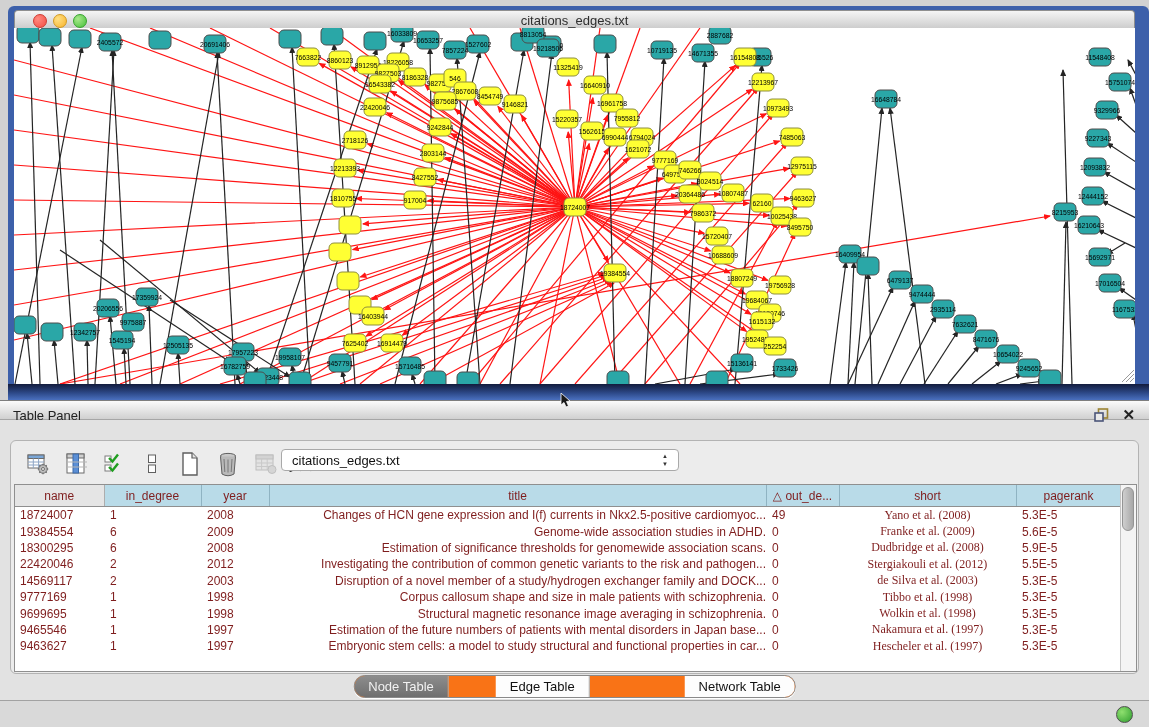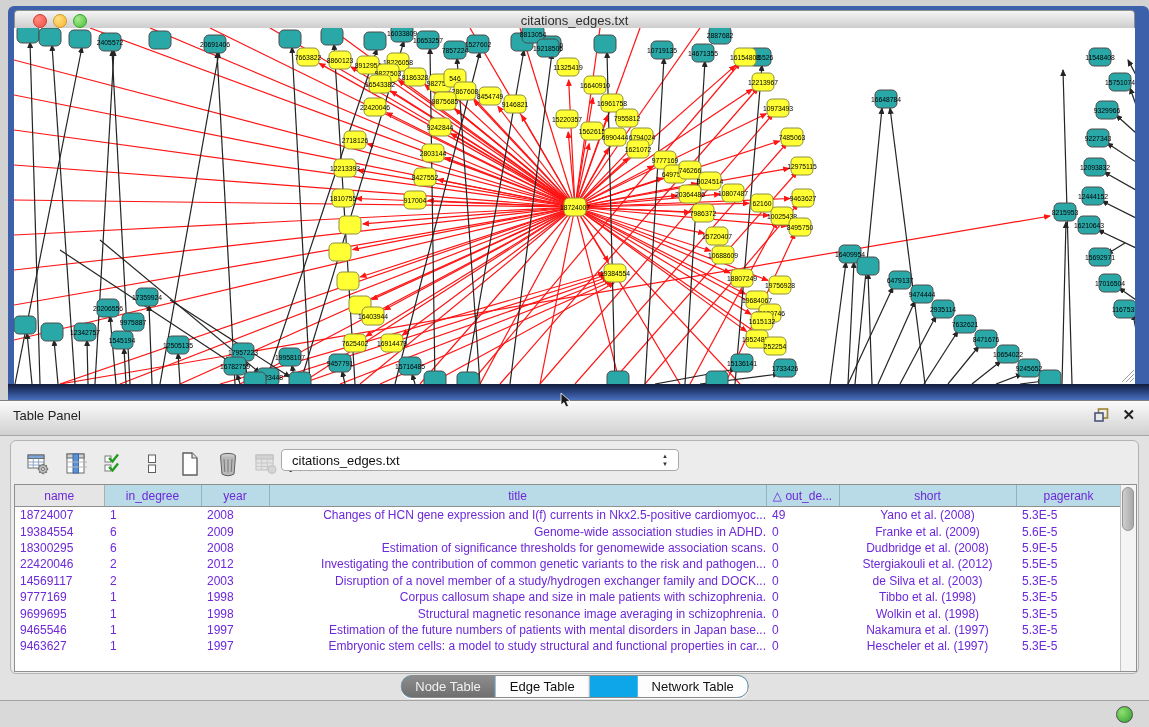--- a/index.html
+++ b/index.html
@@ -12,46 +12,46 @@
   #tl-red{left:18px;background:radial-gradient(circle at 4px 4px,#ff8a80,#f44d42);border:1px solid #ce3a31;}
   #tl-yellow{left:38px;background:radial-gradient(circle at 4px 4px,#ffe084,#f7b32b);border:1px solid #d19a22;}
   #tl-green{left:58px;background:radial-gradient(circle at 4px 4px,#a9e98c,#46c03a);border:1px solid #36a32c;}
   #win-title{position:absolute;left:0;right:0;top:2px;text-align:center;font-size:13px;color:#2e2e2e;}
   #canvas{position:absolute;left:6px;top:22px;right:14px;bottom:16px;background:#ffffff;overflow:hidden;}
   #net-svg{display:block;}
   
   #cursor{position:absolute;left:560px;top:393px;z-index:50;}
   
   #table-panel{position:absolute;left:0;top:400px;width:1149px;height:327px;background:#e2e2e2;}
-  #panel-header{position:absolute;left:0;top:0;width:100%;height:36px;background:linear-gradient(#fbfbfb,#d0d0d0);border-top:1px solid #7e7e7e;border-bottom:1px solid #a6a6a6;box-sizing:border-box;}
+  #panel-header{position:absolute;left:0;top:0;width:100%;height:20px;background:linear-gradient(#fbfbfb,#d0d0d0);border-top:1px solid #7e7e7e;border-bottom:1px solid #a6a6a6;box-sizing:border-box;}
   #panel-title{position:absolute;left:13px;top:7px;font-size:13px;color:#222;}
   #float-icon{position:absolute;right:40px;top:7px;width:15px;height:15px;}
   #close-icon{position:absolute;right:14px;top:5px;font-size:15px;font-weight:bold;color:#222;line-height:18px;}
   #groupbox{position:absolute;left:10px;top:40px;width:1129px;height:234px;background:#ececec;border:1px solid #b3b3b3;border-radius:6px;box-sizing:border-box;}
   
   #toolbar{position:absolute;left:14px;top:6px;height:34px;display:flex;align-items:center;gap:12px;}
   .tool-btn{width:26px;height:26px;display:flex;align-items:center;justify-content:center;}
   #fx-label{font-family:"DejaVu Serif",serif;font-style:italic;font-weight:bold;font-size:14px;color:#111;}
   #network-combo{position:absolute;left:270px;top:8px;width:398px;height:22px;background:#ffffff;border:1px solid #a9a9a9;border-radius:4px;box-sizing:border-box;}
   #combo-text{position:absolute;left:10px;top:3px;font-size:13px;color:#111;}
   #combo-arrows{position:absolute;right:10px;top:2px;font-size:6px;line-height:8px;color:#333;text-align:center;}
   
   #table-wrap{position:absolute;left:3px;top:43px;width:1123px;height:188px;background:#fff;border:1px solid #8f8f8f;box-sizing:border-box;}
-  table{border-collapse:collapse;table-layout:fixed;width:1106px;font-size:12px;color:#6d28d9;}
+  table{border-collapse:collapse;table-layout:fixed;width:1106px;font-size:12px;color:#7f1d1d;}
   th{height:21px;font-weight:normal;font-size:12px;background:#b9dbe8;border-right:1px solid #8fb3c2;border-bottom:1px solid #8f8f8f;overflow:hidden;white-space:nowrap;padding:0 2px;}
   th.first{background:#e5e5e5;border-right:1px solid #adadad;}
   td{height:16.4px;overflow:hidden;white-space:nowrap;padding:0 0 0 6px;}
   td.c-name{padding-left:5px;}
   td.c-title{padding-left:12px;text-align:right;}
-  td.c-short{text-align:center;padding-left:0;}
+  td.c-short{text-align:center;padding-left:0;font-family:Liberation Serif, serif;}
   col.w0{width:89px;}col.w1{width:97px;}col.w2{width:68px;}col.w3{width:497px;}col.w4{width:73px;}col.w5{width:177px;}col.w6{width:105px;}
   #vscroll{position:absolute;right:0px;top:0px;width:15px;height:186px;background:#f4f4f4;border-left:1px solid #c4c4c4;}
   #vthumb{position:absolute;left:1px;top:2px;width:12px;height:44px;border-radius:7px;background:linear-gradient(90deg,#cfcfcf,#a8a8a8);border:1px solid #949494;box-sizing:border-box;}
   
-  #tabs{position:absolute;left:50%;transform:translateX(-50%);top:275px;display:inline-flex;border:1px solid #8a8a8a;border-radius:11px;overflow:hidden;background:#0ea5e9;box-shadow:0 1px 0 #fff;}
+  #tabs{position:absolute;left:50%;transform:translateX(-50%);top:275px;display:inline-flex;border:1px solid #8a8a8a;border-radius:11px;overflow:hidden;background:#f97316;box-shadow:0 1px 0 #fff;gap:47px;}
   .tab{padding:2px 14px;font-size:13px;color:#111;border-right:1px solid #aaa;background:#fdfdfd;height:17px;line-height:17px;}
   .tab:last-child{border-right:none;margin-left:48px;}
   .tab.selected{background:linear-gradient(#8d8d8d,#6f6f6f);color:#f2f2f2;}
   
   #statusbar{position:absolute;left:0;top:300px;width:100%;height:27px;background:#d9d9d9;border-top:1px solid #a2a2a2;box-sizing:border-box;}
   #memory-label{position:absolute;right:46px;top:7px;font-size:12px;color:#222;margin-top:24px;}
   #memory-dot{position:absolute;right:16px;top:5px;width:15px;height:15px;border-radius:50%;background:radial-gradient(circle at 5px 5px,#8fe06f,#2f9e2f);border:1px solid #4e4e4e;}
 </style>
 </head>
 <body>

